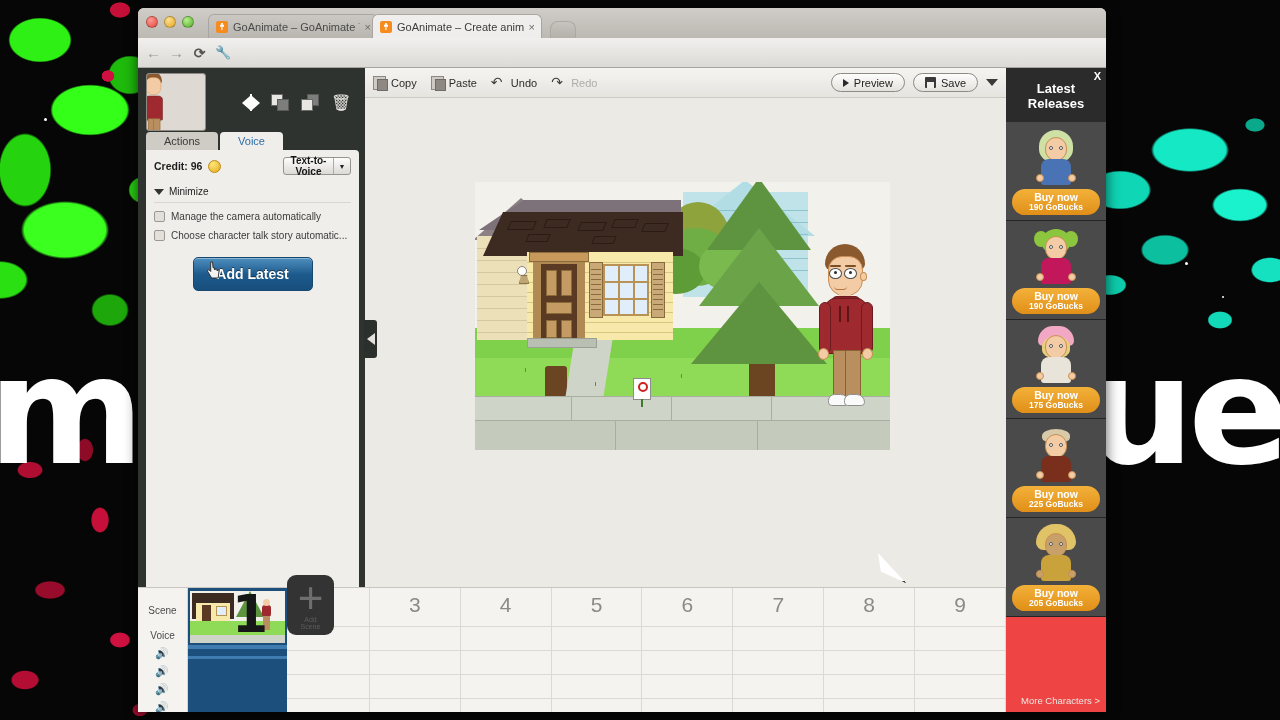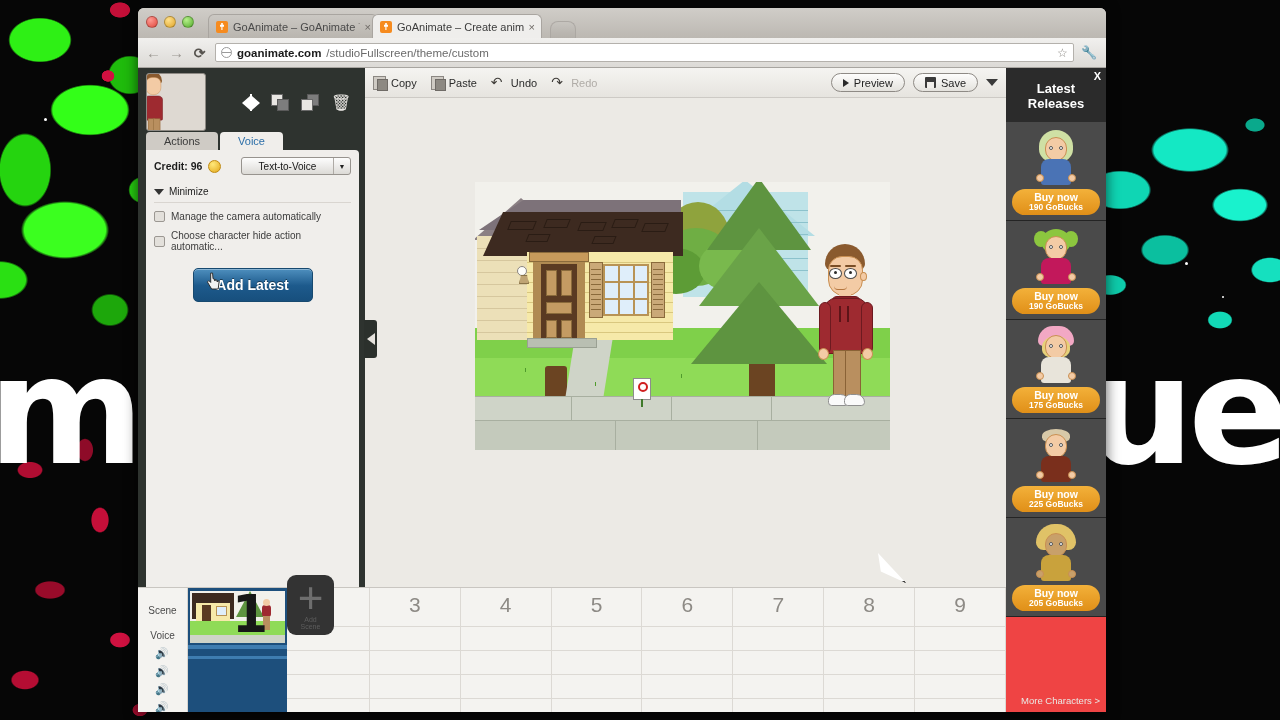--- a/index.html
+++ b/index.html
@@ -145,21 +145,21 @@
   .ptab { font-size:11px; padding:3px 18px 3px; border-radius:4px 4px 0 0; cursor:default; }
   .ptab.off { background:#cfcbc5; color:#3a3a3a; }
   .ptab.on { background:#f0eeeb; color:#2b6ea8; font-weight:normal; }
 
   .voicepanel { margin:0 6px 0 8px; background:#f0eeeb; border-radius:0 4px 4px 4px;
     flex:1; display:flex; flex-direction:column; padding:6px 8px 8px; position:relative; }
   .creditrow { display:flex; align-items:center; height:20px; }
   .credit-txt { font-size:10.5px; color:#1d1d1d; font-weight:bold; }
   .coin { width:13px; height:13px; margin-left:6px; border-radius:50%;
      background:radial-gradient(circle at 35% 30%,#ffe87a,#e3a81c); border:1px solid #c08a10; }
-  .ttv-select { margin-left:auto; width:110px; height:18px; font-size:10px; font-weight:normal;
+  .ttv-select { margin-left:auto; width:68px; height:18px; font-size:10px; font-weight:bold;
     background:linear-gradient(#fdfdfd,#dcdad6); border:1px solid #97938e; border-radius:3px;
     display:flex; align-items:center; color:#161616; }
   .ttv-select span:first-child { flex:1; text-align:center; }
   .ttv-arrow { width:17px; height:100%; border-left:1px solid #aeaaa5;
     display:flex; align-items:center; justify-content:center; font-size:7px; color:#222; }
 
   .vbox { background:#d9d5d0; border:1px solid #b6b2ac; border-radius:3px; padding:5px;
     margin-top:5px; }
   .vtext { background:#fff; border:1px solid #9e9a95; height:64px; padding:4px 6px;
     font-size:12px; color:#141414; }
@@ -449,26 +449,20 @@
         <span class="tab-x">×</span>
       </div>
       <div class="newtab"></div>
     </div>
   </div>
 
   <div class="navbar">
     <span class="navbtn">←</span>
     <span class="navbtn">→</span>
     <span class="navbtn reload">⟳</span>
-    <div class="omnibox">
-      <span class="globe"></span>
-      <span class="url-host">goanimate.com</span>
-      <span class="url-path">/studioFullscreen/theme/custom</span>
-      <span class="star">☆</span>
-    </div>
     <span class="wrench">🔧</span>
   </div>
 
   <div id="app">
 
     <div class="leftpanel">
       <div class="lp-top">
         <div class="char-thumb">
           <div class="guy" style="left:-7px;top:-2px;transform:scale(.44);transform-origin:top left;">
             <div class="g-hair"></div>
@@ -515,21 +509,21 @@
           <span class="caret-d"></span>
           <span>Minimize</span>
         </div>
 
         <div class="cbrow">
           <span class="cbox"></span>
           <label>Manage the camera automatically</label>
         </div>
         <div class="cbrow">
           <span class="cbox"></span>
-          <label>Choose character hide action automatic...</label>
+          <label>Choose character talk story automatic...</label>
         </div>
 
         <div class="addvoice-wrap">
           <div class="addvoice">Add Latest</div>
           <svg class="cursor-hand" viewBox="0 0 16 20">
             <path d="M5 1 L5 11 L3 9 L1.5 10.5 L6 18 L13 18 L14 10 L12.5 9 L12 10.5 L11.5 8.5 L10 8 L9.5 9.5 L9 7.5 L7.5 7 L7 1 Z" fill="#f2f2f2" stroke="#2a2a2a" stroke-width="1"></path>
           </svg>
         </div>
 
         <div class="promo">

